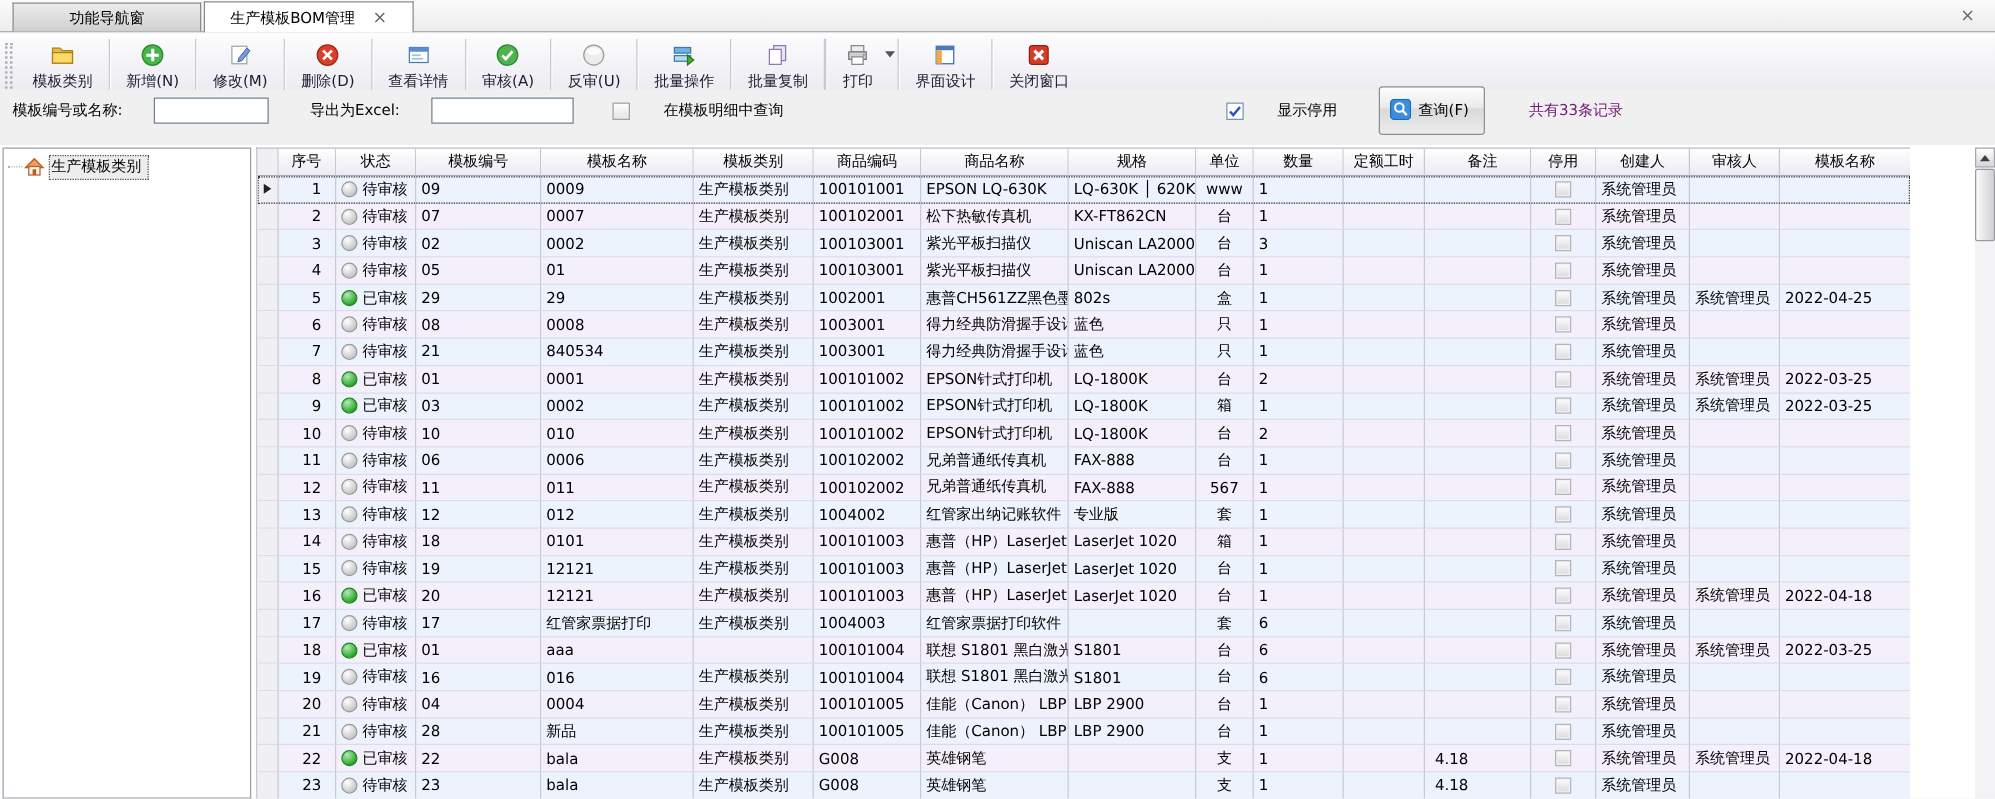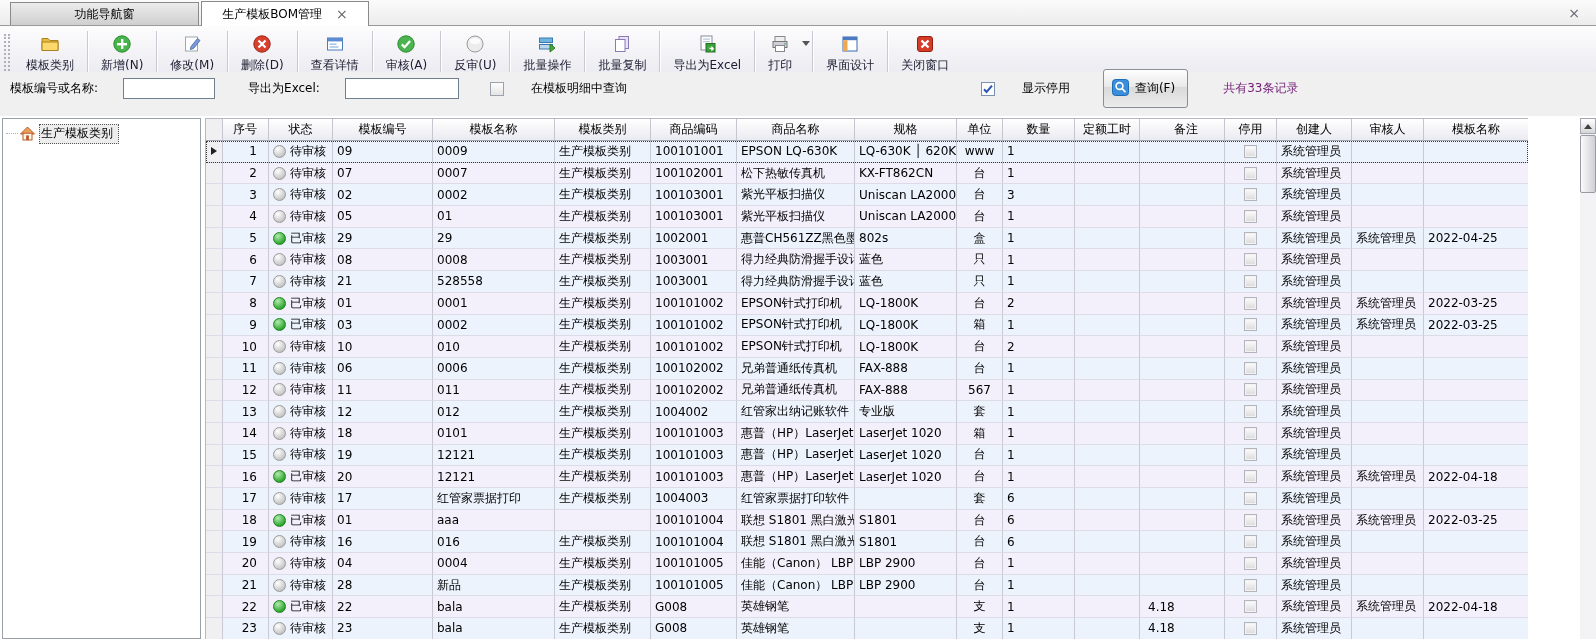--- a/index.html
+++ b/index.html
@@ -5,21 +5,21 @@
 * { box-sizing: border-box; margin: 0; padding: 0; }
 html,body { width:1596px; height:639px; overflow:hidden; }
 body { font-family:"DejaVu Sans","Liberation Sans",sans-serif; font-size:12px; background:#f0f0f0; position:relative; color:#000; }
 
 
 .tabstrip { position:absolute; top:0; left:0; right:0; height:26px;
   background:linear-gradient(#fbfbfb,#ececec); border-bottom:1px solid #9a9a9a;
   display:flex; align-items:flex-end; }
 .tab { display:flex; align-items:center; justify-content:center;
   border:1px solid #8a8a8a; border-bottom:none; padding:0 12px; }
-.tab-inactive { margin-left:10px; width:189px; height:23px;
+.tab-inactive { margin-left:10px; width:151px; height:23px;
   background:linear-gradient(#ececec,#cfcfcf); }
 .tab-active { margin-left:2px; width:168px; height:25px; background:#fff;
   position:relative; z-index:2; gap:14px; margin-bottom:-1px; }
 .tab-close { color:#666; font-size:14px; line-height:1; cursor:default; }
 .strip-close { margin-left:auto; margin-right:16px; align-self:center; color:#667; font-size:14px; }
 
 
 .toolbar { position:absolute; top:26px; left:0; right:0; height:56px;
   background:linear-gradient(#fdfdfe,#e8e8ef); border-bottom:1px solid #c6c6cc;
   display:flex; align-items:center; }
@@ -222,32 +222,20 @@
     <span>
         <svg viewBox="0 0 20 20">
           <rect x="7" y="2.5" width="9.5" height="12" fill="#eae2f6" stroke="#8a7ab8"></rect>
           <rect x="3.5" y="5.5" width="9.5" height="12" fill="#fff" stroke="#8a7ab8"></rect>
         </svg>
       </span>
     <span>批量复制</span>
   </div>
   <div class="tsep"></div>
 
-  <div class="tbtn">
-    <span>
-        <svg viewBox="0 0 20 20">
-          <rect x="4" y="2" width="11" height="14" fill="#fff" stroke="#8a8a99"></rect>
-          <rect x="6" y="4.5" width="7" height="1.2" fill="#b8c4d8"></rect>
-          <rect x="6" y="7" width="7" height="1.2" fill="#b8c4d8"></rect>
-          <rect x="9" y="9.5" width="9" height="8.5" fill="#3aa03a" stroke="#227022"></rect>
-          <path d="M11 13.8h3.4v-2l2.8 2.9-2.8 2.9v-2z" fill="#fff"></path>
-        </svg>
-      </span>
-    <span>导出为Excel</span>
-  </div>
   <div class="tsep"></div>
 
   <div class="tbtn" style="padding-right:20px;">
     <span>
         <svg viewBox="0 0 20 20">
           <rect x="5" y="2.5" width="10" height="5" fill="#eee" stroke="#888"></rect>
           <rect x="3" y="7.5" width="14" height="6" fill="#cfcfd8" stroke="#777"></rect>
           <rect x="5.5" y="11.5" width="9" height="6" fill="#fff" stroke="#888"></rect>
           <rect x="14.2" y="9" width="1.6" height="1.6" fill="#6a9"></rect>
         </svg>
@@ -492,21 +480,21 @@
           <div class="td c-adate"></div>
         </div>
         <div class="trow" data-status="待审核" data-selected="false">
           <div class="td c-marker"></div>
           <div class="td c-seq">7</div>
           <div class="td c-status">
             <span class="dot"></span>
             <span>待审核</span>
           </div>
           <div class="td c-tplno">21</div>
-          <div class="td c-tplname">528558</div>
+          <div class="td c-tplname">840534</div>
           <div class="td c-tplcat">生产模板类别</div>
           <div class="td c-gcode">1003001</div>
           <div class="td c-gname">得力经典防滑握手设计</div>
           <div class="td c-spec">蓝色</div>
           <div class="td c-unit">只</div>
           <div class="td c-qty">1</div>
           <div class="td c-hours"></div>
           <div class="td c-remark"></div>
           <div class="td c-stop">
             <span class="cb"></span>

